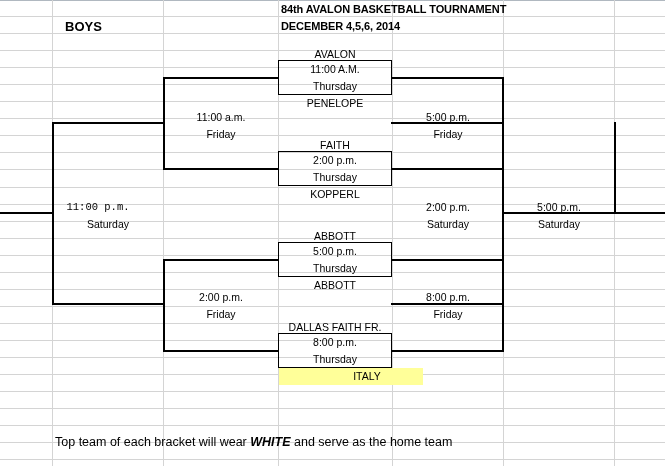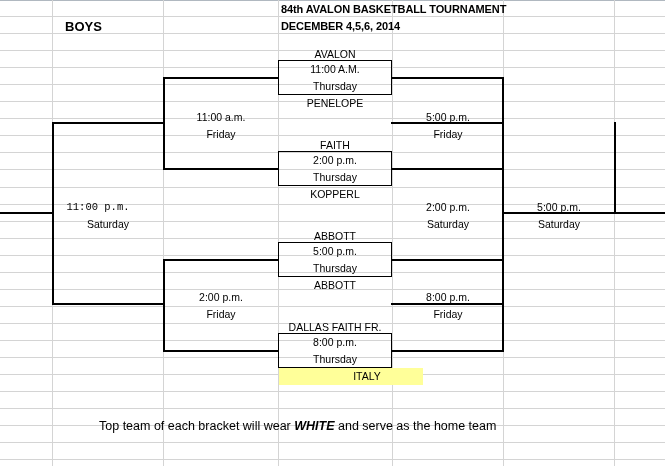--- a/index.html
+++ b/index.html
@@ -201,15 +201,15 @@
       <div class="bl-h" style="left: 391px; top: 350px; width: 113px;"></div>
       <div class="bl-v" style="left: 502px; top: 259px; height: 92px;"></div>
       <div class="bl-h" style="left: 391px; top: 122px; width: 113px;"></div>
       <div class="bl-h" style="left: 391px; top: 303px; width: 113px;"></div>
       <div class="bl-v" style="left: 502px; top: 122px; height: 182px;"></div>
       <div class="bl-h" style="left: 503px; top: 212px; width: 112px;"></div>
       <div class="bl-h" style="left: 614px; top: 212px; width: 51px;"></div>
       <div class="bl-v" style="left: 614px; top: 122px; height: 91px;"></div>
     </div>
 
-  <div class="cell left footer-txt" style="left:55px; top:416px; width:500px; line-height:20px;margin-left:44px;"><span>Top team of each bracket will wear </span><i>WHITE</i><span> and serve as the home team</span></div>
+  <div class="cell left footer-txt" style="left:55px; top:432px; width:500px; line-height:20px;"><span>Top team of each bracket will wear </span><i>WHITE</i><span> and serve as the home team</span></div>
 
 </div>
 
 </body></html>

